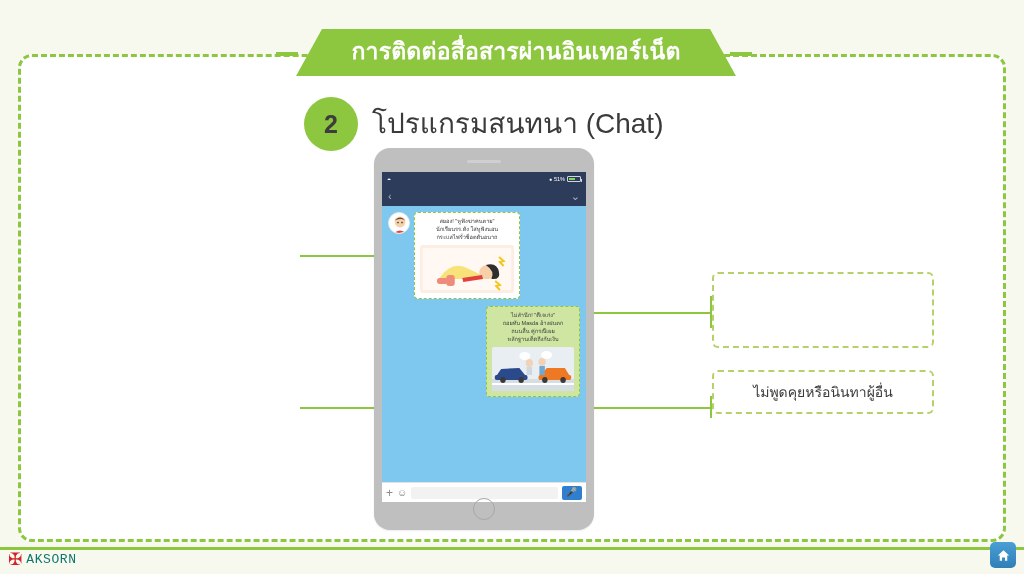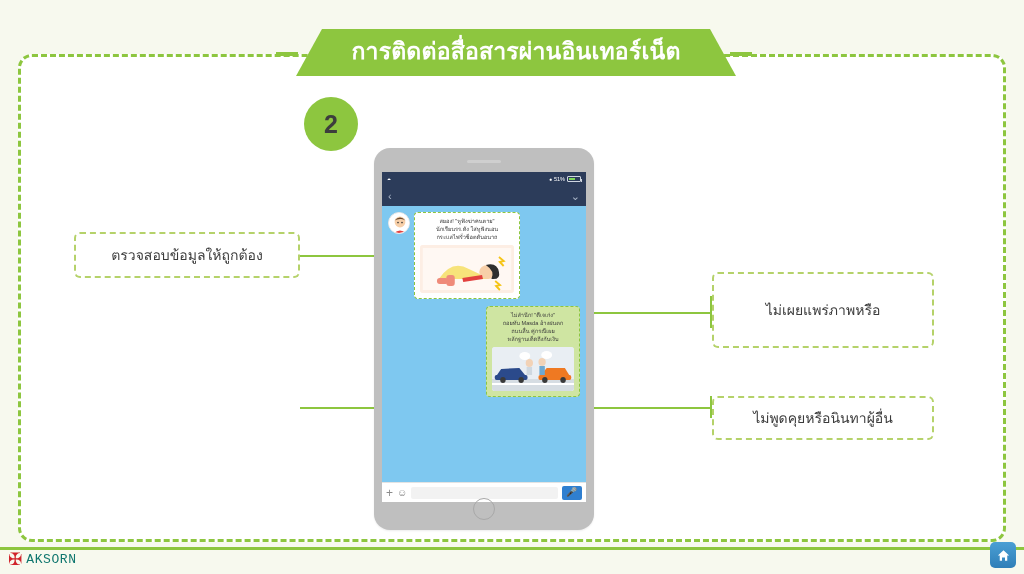--- a/index.html
+++ b/index.html
@@ -243,38 +243,35 @@
   <div class="banner-stub left"></div>
   <div class="banner-stub right"></div>
 
   <div class="banner">
     <span class="banner-title">การติดต่อสื่อสารผ่านอินเทอร์เน็ต</span>
   </div>
 
   <div class="num-circle">
     <span>2</span>
   </div>
+  <div class="subtitle">โปรแกรมสนทนา (Chat)</div>
 
   <div class="connector" style="left:300px; top:255px; width:112px;"></div>
   <div class="connector" style="left:300px; top:407px; width:130px;"></div>
   <div class="connector" style="left:590px; top:312px; width:122px;"></div>
   <div class="connector" style="left:710px; top:296px; width:2px; height:32px;"></div>
   <div class="connector" style="left:592px; top:407px; width:120px;"></div>
   <div class="connector" style="left:710px; top:396px; width:2px; height:22px;"></div>
 
-  <div class="callout" style="left:74px; top:232px; width:226px; height:46px;">
-    <span>ตรวจสอบข้อมูลให้ถูกต้อง</span>
-  </div>
 
 
   <div class="callout" style="left:712px; top:272px; width:222px; height:76px; flex-direction:column;">
-    <span>ไม่เผยแพร่ภาพหรือ</span>
-  </div>
-
-  <div class="callout" style="left:712px; top:396px; width:222px; height:44px;">
+  </div>
+
+  <div class="callout" style="left:712px; top:370px; width:222px; height:44px;">
     <span>ไม่พูดคุยหรือนินทาผู้อื่น</span>
   </div>
 
   <div class="phone">
     <div class="speaker"></div>
 
     <div class="screen">
 
       <div class="statusbar">
         <span class="wifi-ico">◓</span>

